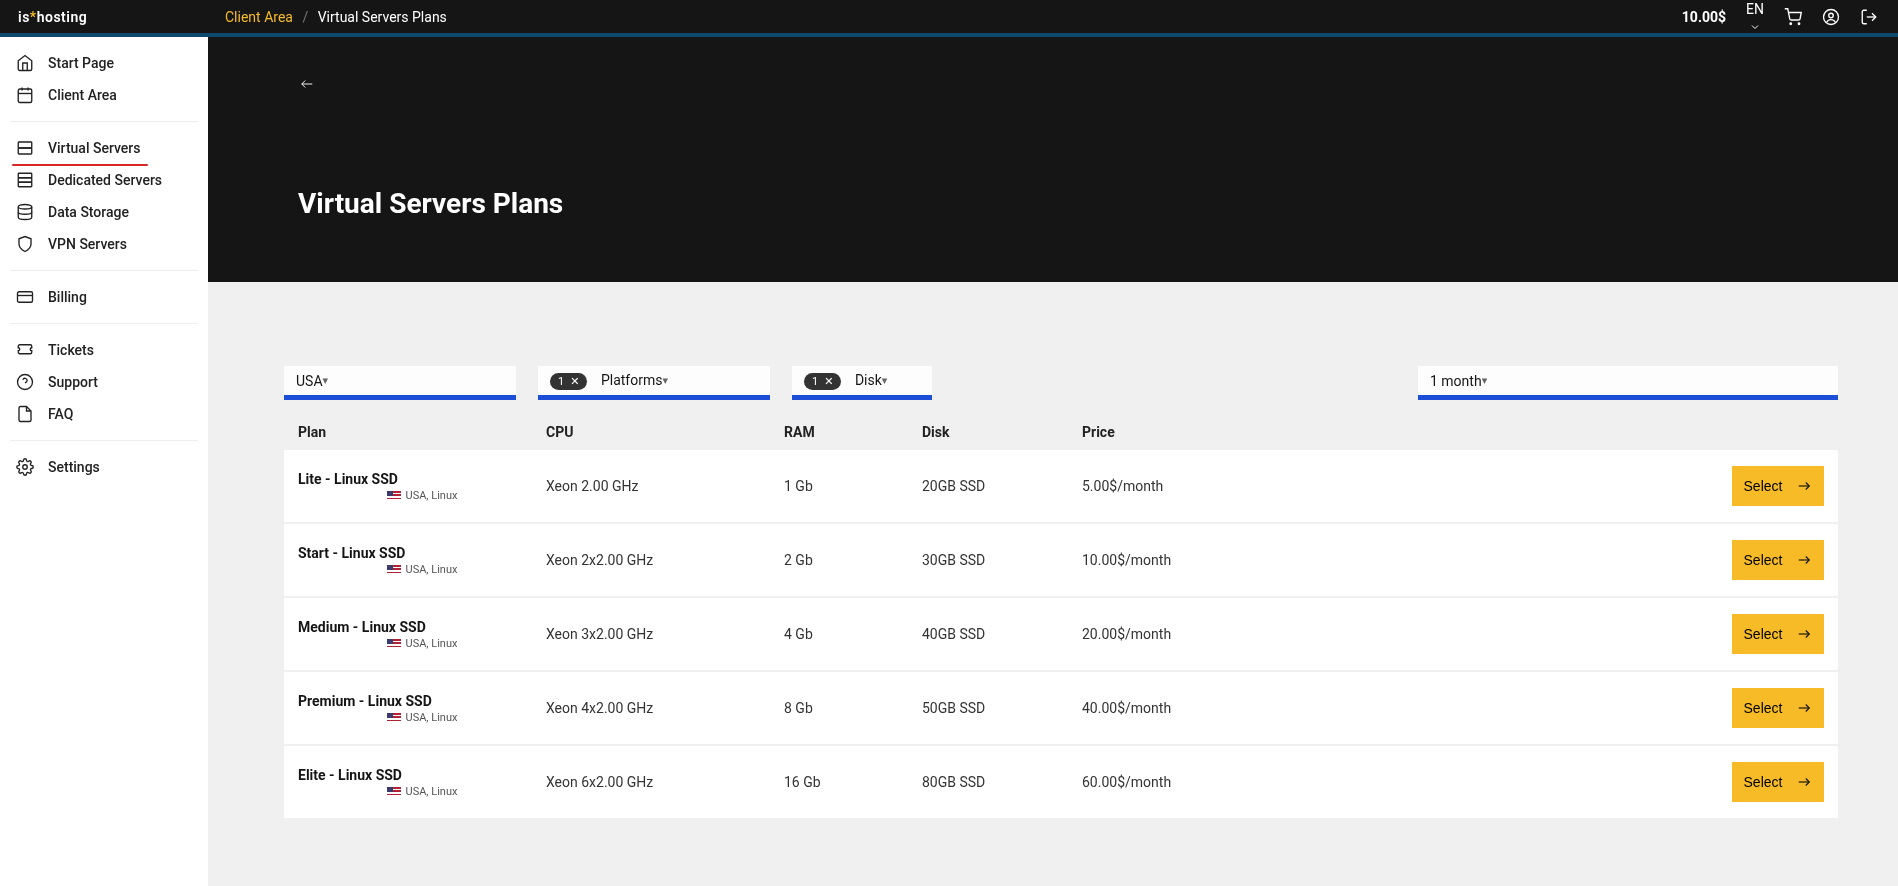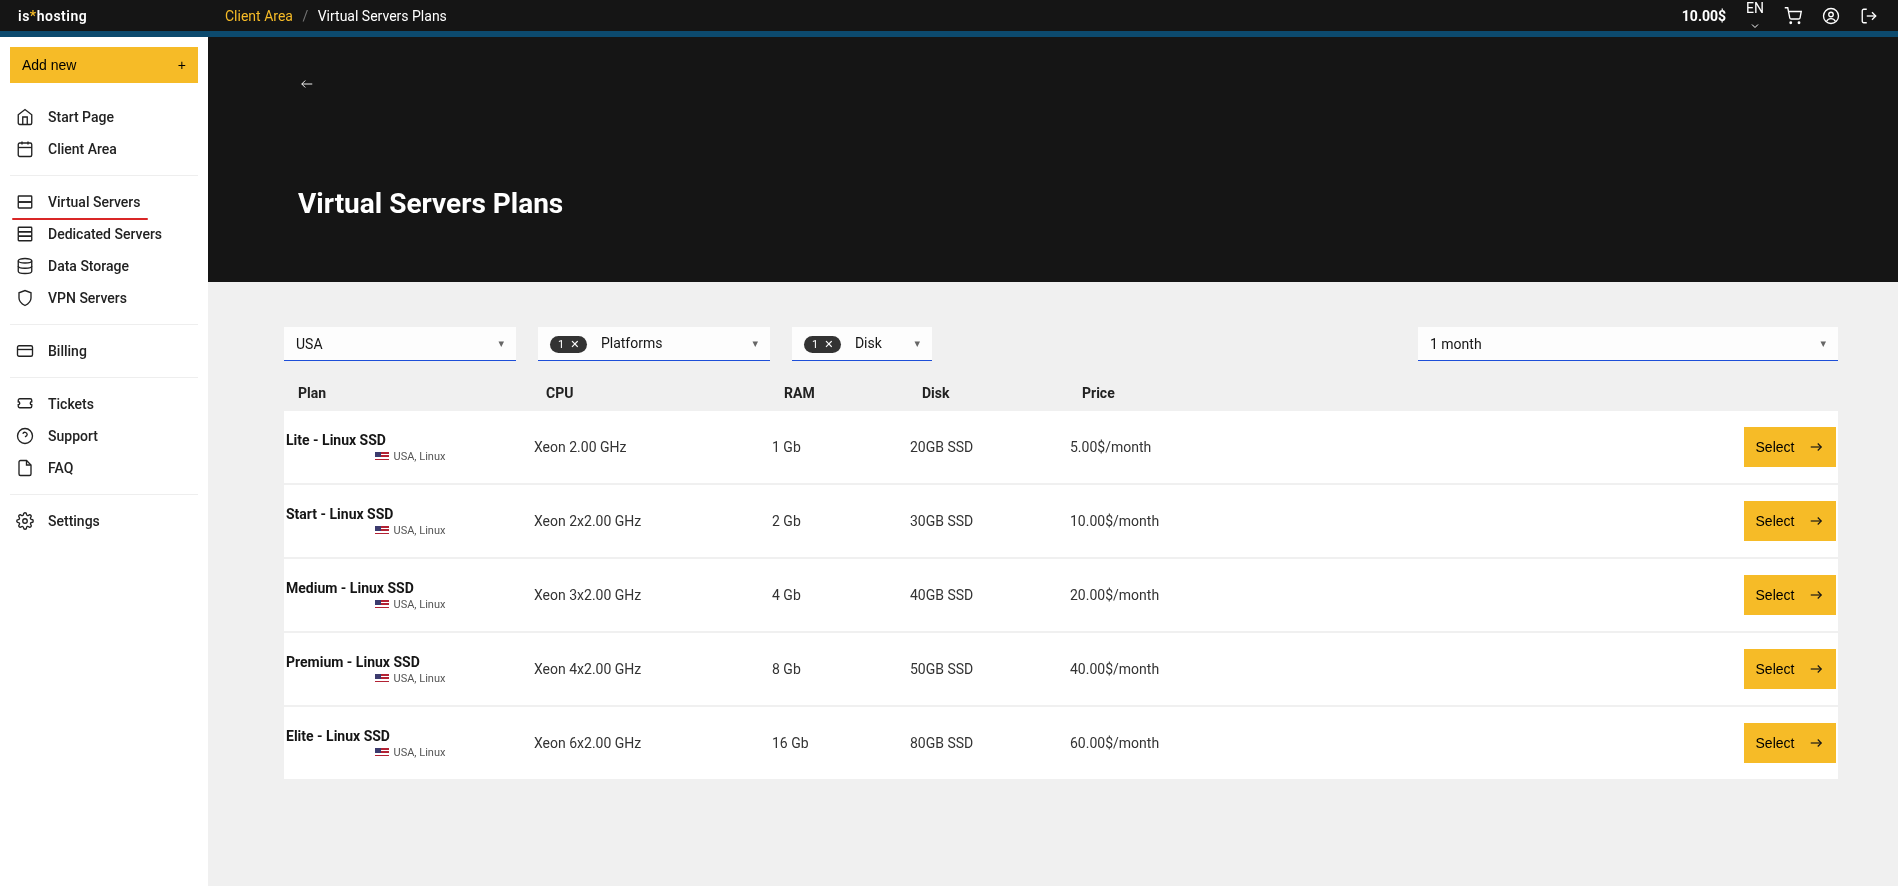--- a/index.html
+++ b/index.html
@@ -8,21 +8,21 @@
     background: #fff;
     color: #151515;
     font-size: 14px;
     width: 1898px;
   }
   .topbar {
     height: 37px;
     background: #151515;
     display: flex;
     align-items: center;
-    border-bottom: 6px solid #0c4a6e;
+    border-bottom: 4px solid #0c4a6e;
   }
   .logo {
     width: 208px;
     padding-left: 18px;
     color: #fff;
     font-weight: 600;
     font-size: 14px;
     letter-spacing: 0.5px;
   }
   .logo .star { color: #f6bb27; }
@@ -123,28 +123,28 @@
     margin-left: 76px;
     margin-right: 60px;
   }
   .filters {
     display: flex;
     gap: 22px;
     margin-bottom: 14px;
   }
   .filter {
     background: #fdfdfd;
-    border-bottom: 1px solid #1d4ed8;
+    border-bottom: 5px solid #1d4ed8;
     height: 34px;
     display: flex;
     align-items: center;
     padding: 0 12px;
-    justify-content: space-between;
     cursor: pointer;
     font-size: 14px;
+    margin-top: 39px;
   }
   .filter .chip {
     background: #333;
     color: #fff;
     border-radius: 12px;
     font-size: 11px;
     padding: 2px 8px;
     display: inline-flex;
     align-items: center;
     gap: 6px;
@@ -165,21 +165,21 @@
     padding: 10px 14px;
     font-weight: 700;
     font-size: 14px;
     color: #222;
   }
   .row {
     background: #fff;
     display: grid;
     grid-template-columns: 248px 238px 138px 160px 300px auto;
     align-items: center;
-    padding: 16px 2px;
+    padding: 16px 14px;
     margin-bottom: 2px;
   }
   .plan-name { font-weight: 700; font-size: 14px; }
   .plan-sub { font-size: 11px; color: #555; display: flex; align-items: center; gap: 5px; margin-top: 2px; justify-content: center; }
   .flag {
     width: 14px; height: 9px;
     background: linear-gradient(to bottom, #b22234 0 8%, #fff 8% 16%, #b22234 16% 24%, #fff 24% 32%, #b22234 32% 40%, #fff 40% 48%, #b22234 48% 56%, #fff 56% 64%, #b22234 64% 72%, #fff 72% 80%, #b22234 80% 88%, #fff 88% 100%);
     position: relative;
     display: inline-block;
   }
@@ -247,24 +247,20 @@
           <polyline points="16 17 21 12 16 7"></polyline>
           <line x1="21" y1="12" x2="9" y2="12"></line>
         </svg>
     </span>
   </div>
 </div>
 
 <div class="layout">
 
   <div class="sidebar">
-    <button class="addnew">
-      <span>Add new</span>
-      <span>+</span>
-    </button>
 
     <div class="nav-item">
       <svg width="18" height="18" viewBox="0 0 24 24" fill="none" stroke-width="1.8">
           <path d="M3 9l9-7 9 7v11a2 2 0 0 1-2 2H5a2 2 0 0 1-2-2z"></path>
           <polyline points="9 22 9 12 15 12 15 22"></polyline>
         </svg>
       <span>Start Page</span>
     </div>
     <div class="nav-item">
       <svg width="18" height="18" viewBox="0 0 24 24" fill="none" stroke-width="1.8">

